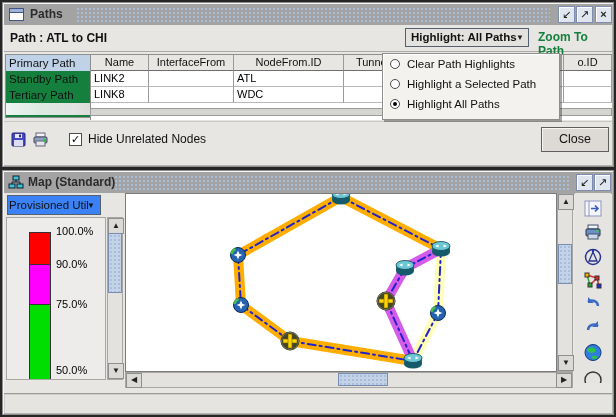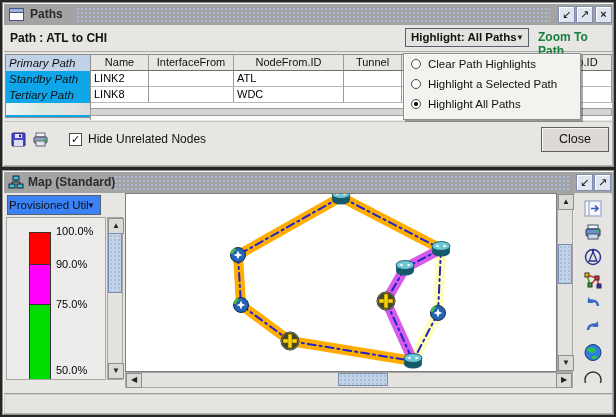--- a/index.html
+++ b/index.html
@@ -13,40 +13,40 @@
           font-size:11px;line-height:15px;text-align:center;color:#222;box-sizing:border-box;cursor:pointer;}
   .win-icon{position:absolute;left:5px;top:4px;width:15px;height:13px;background:#fdfdfd;border:1px solid #44538a;box-sizing:border-box;}
   .win-icon::before{content:"";display:block;height:3px;background:#9db3d6;border-bottom:1px solid #44538a;}
   
   .toolbar-row{position:absolute;left:1px;top:22px;right:1px;height:26px;background:#e8e6e3;border-bottom:1px solid #aca9a4;font-weight:bold;}
   .path-label{position:absolute;left:6px;top:6px;font-size:12px;color:#111;}
   .combo{position:absolute;left:401px;top:3px;width:124px;height:19px;background:#e4e2df;border:1px solid #55606e;box-sizing:border-box;
          font-size:11.5px;color:#111;line-height:17px;padding-left:5px;cursor:pointer;}
   .combo .arr{position:absolute;right:4px;top:0;font-size:8px;color:#222;line-height:17px;}
   .flat-btn{position:absolute;left:534px;top:5px;font-size:12px;color:#15803d;cursor:pointer;}
-  .sidebar{position:absolute;left:2px;top:51px;width:104px;height:64px;background:#0ea5e9;border:1px solid #8f8f8f;box-sizing:border-box;font-style:italic;}
+  .sidebar{position:absolute;left:2px;top:51px;width:104px;height:64px;background:#15803d;border:1px solid #8f8f8f;box-sizing:border-box;}
   .sb-item{height:16px;font-size:11.5px;line-height:16px;padding-left:3px;color:#111;cursor:pointer;white-space:nowrap;}
   .sb-item.sel{background:#c0d2e8;}
   .sb-grad{height:12px;background:linear-gradient(90deg,#eef4f2,#dceae2,#e2e2e2,#d4d4d2);}
   .ptable{position:absolute;left:87px;top:51px;right:1px;height:65px;background:#fff;border-left:1px solid #8f8f8f;border-top:1px solid #8f8f8f;}
   .trow{display:flex;}
   .th,.td{box-sizing:border-box;border-right:1px solid #9b9b9b;border-bottom:1px solid #9b9b9b;height:16px;font-size:11px;line-height:15px;overflow:hidden;white-space:nowrap;}
   .th{background:#e8e6e3;text-align:center;color:#111;border-bottom:1px solid #6f6f6f;}
   .td{color:#000;padding-left:3px;border-bottom:1px solid #b9b9b9;}
   .table-strip{position:absolute;left:87px;right:1px;top:105px;height:8px;background:#d7d5d1;border:1px solid #9b9b9b;box-sizing:border-box;}
   .footer-sep{position:absolute;left:1px;right:1px;top:118px;height:1px;background:#c9c7c3;}
   .mini-icon{position:absolute;top:128px;width:17px;height:17px;cursor:pointer;}
   .cb{position:absolute;left:66px;top:130px;width:13px;height:13px;background:#fff;border:1px solid #4c4c4c;box-sizing:border-box;cursor:pointer;
       font-size:11px;line-height:11px;text-align:center;color:#000;font-weight:bold;}
   .cb.checked::after{content:"\2713";}
   .cb-label{position:absolute;left:85px;top:129px;font-size:12px;color:#111;}
   .close-btn{position:absolute;left:538px;top:124px;width:68px;height:25px;background:#dddad5;border:1px solid #5f5f5f;box-shadow:inset 1px 1px 0 #f7f6f4;
              font-size:12.5px;color:#111;text-align:center;line-height:23px;cursor:pointer;box-sizing:border-box;}
   
-  .popup{position:absolute;left:403px;top:53px;width:176px;height:65px;background:#f3f2ef;border:1px solid #8d8d8d;
+  .popup{position:absolute;left:382px;top:53px;width:176px;height:65px;background:#f3f2ef;border:1px solid #8d8d8d;
          box-shadow:2px 2px 0 rgba(60,60,60,.45), inset 1px 1px 0 #fff;z-index:50;}
   .pop-item{height:20px;display:flex;align-items:center;padding-left:7px;font-size:11.5px;color:#111;cursor:pointer;}
   .radio{width:10px;height:10px;border:1px solid #4c4c4c;border-radius:50%;background:#fdfdfd;margin-right:7px;position:relative;box-sizing:border-box;}
   .radio.on::after{content:"";position:absolute;left:2px;top:2px;width:4px;height:4px;border-radius:50%;background:#000;}
   
   .legend-panel{position:absolute;left:1px;top:22px;width:121px;height:189px;background:#e8e6e3;border-right:1px solid #b0aeaa;}
   .legend-combo{position:absolute;left:3px;top:2px;width:94px;height:20px;background:#3b82f6;border:1px solid #55606e;box-sizing:border-box;
                 font-size:11.5px;line-height:18px;padding-left:1px;color:#111;cursor:pointer;}
   .legend-canvas{position:absolute;left:2px;top:24px;width:100px;height:163px;background:#edecea;border:1px solid #a9a7a3;box-sizing:border-box;overflow:hidden;}
   .seg{position:absolute;left:22px;width:22px;border:1px solid #333;box-sizing:border-box;}

